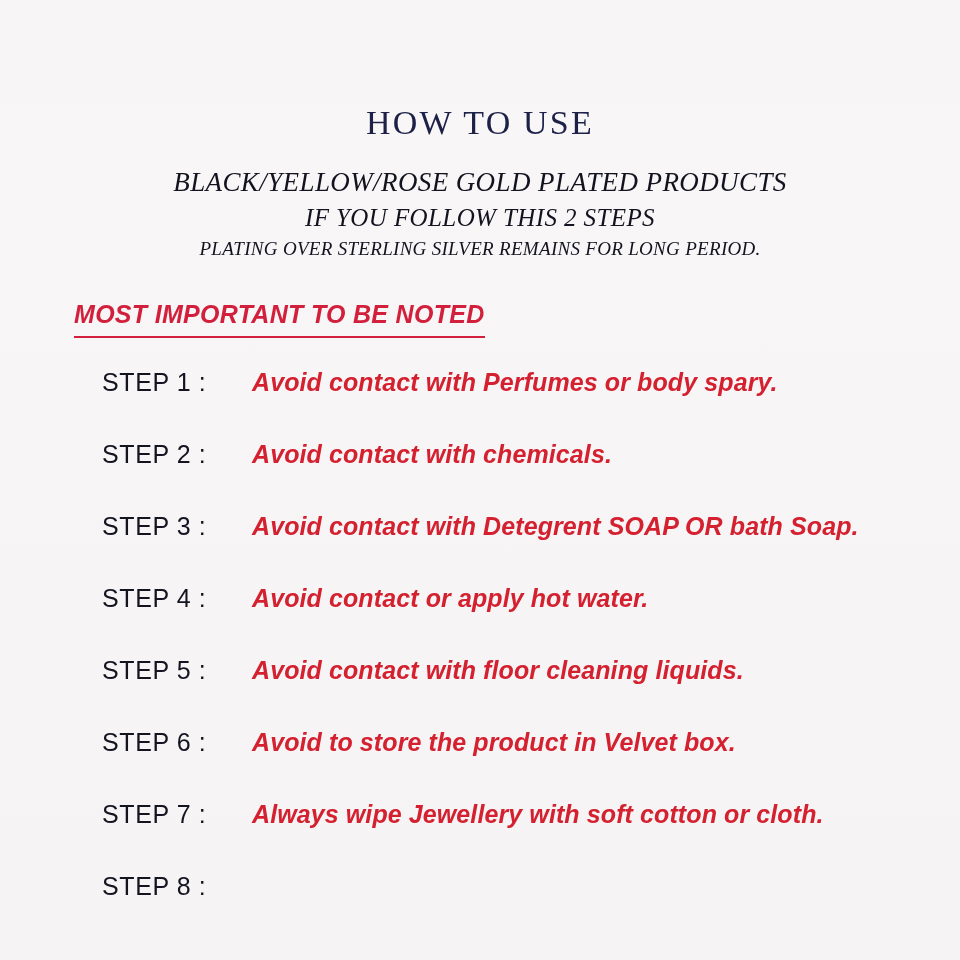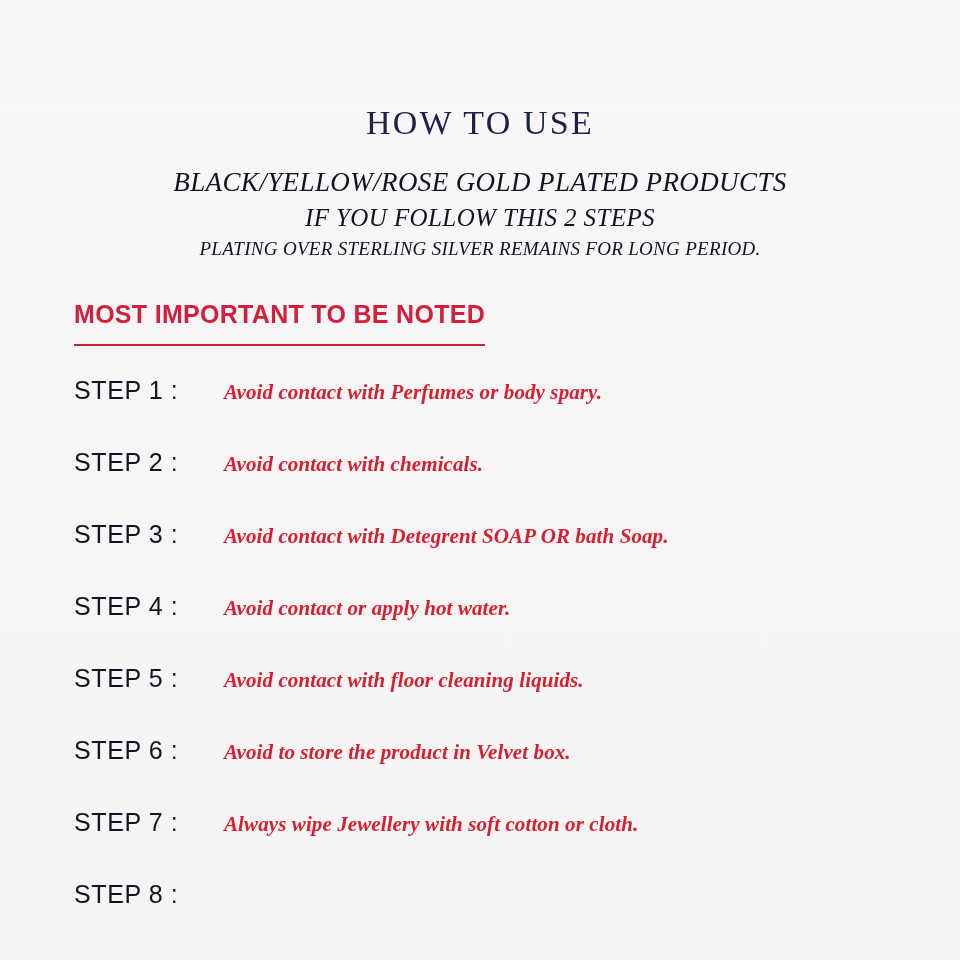--- a/index.html
+++ b/index.html
@@ -52,51 +52,53 @@
   }
   .sub-line3 {
     font-size: 19px;
     letter-spacing: 0.3px;
     display: block;
   }
   .notice {
     margin-top: 38px;
     margin-left: 46px;
     font-family: "Liberation Sans", sans-serif;
+    font-style: italic;
     font-weight: bold;
     font-size: 25px;
     color: #d21f3c;
     letter-spacing: 0.3px;
     display: inline-block;
     border-bottom: 2px solid #d21f3c;
-    padding-bottom: 15px;
+    padding-bottom: 7px;
   }
   .steps {
     margin-top: 30px;
     margin-left: 46px;
   }
   .step-row {
     display: flex;
     align-items: baseline;
     height: 72px;
+    margin-left: 28px;
   }
   .step-label {
     font-family: "Liberation Sans", sans-serif;
     font-size: 25px;
     color: #141421;
     letter-spacing: 0.6px;
     width: 150px;
     flex: 0 0 150px;
     white-space: nowrap;
   }
   .step-text {
-    font-family: Liberation Serif, serif;
+    font-family: Liberation Sans, sans-serif;
     font-style: italic;
     font-weight: bold;
-    font-size: 21px;
+    font-size: 25px;
     color: #d4202f;
     letter-spacing: 0.1px;
     white-space: nowrap;
   }
 </style>
 </head>
 <body>
 
 <div class="page">
 

